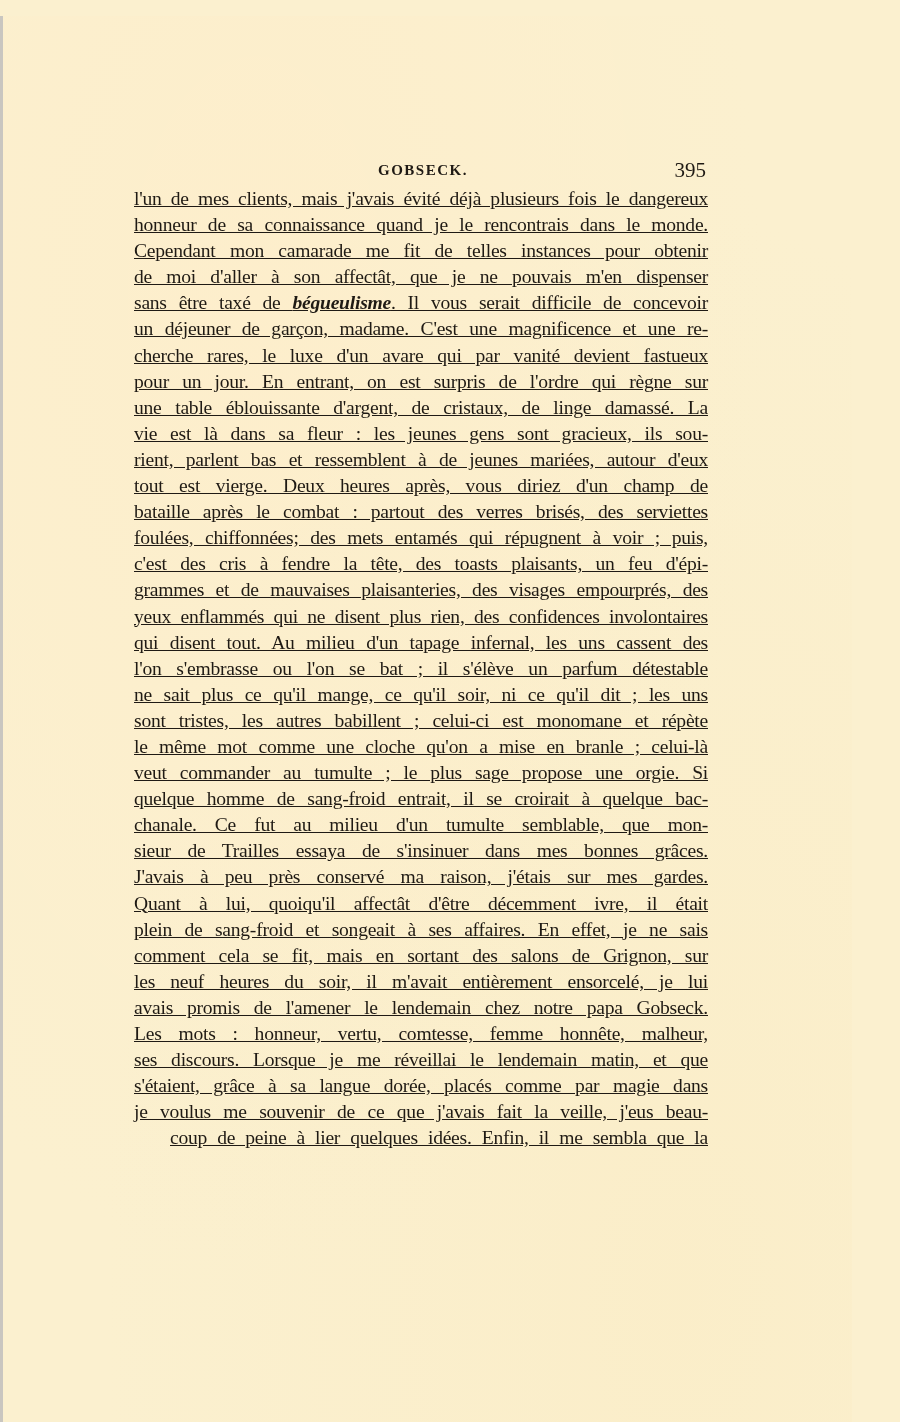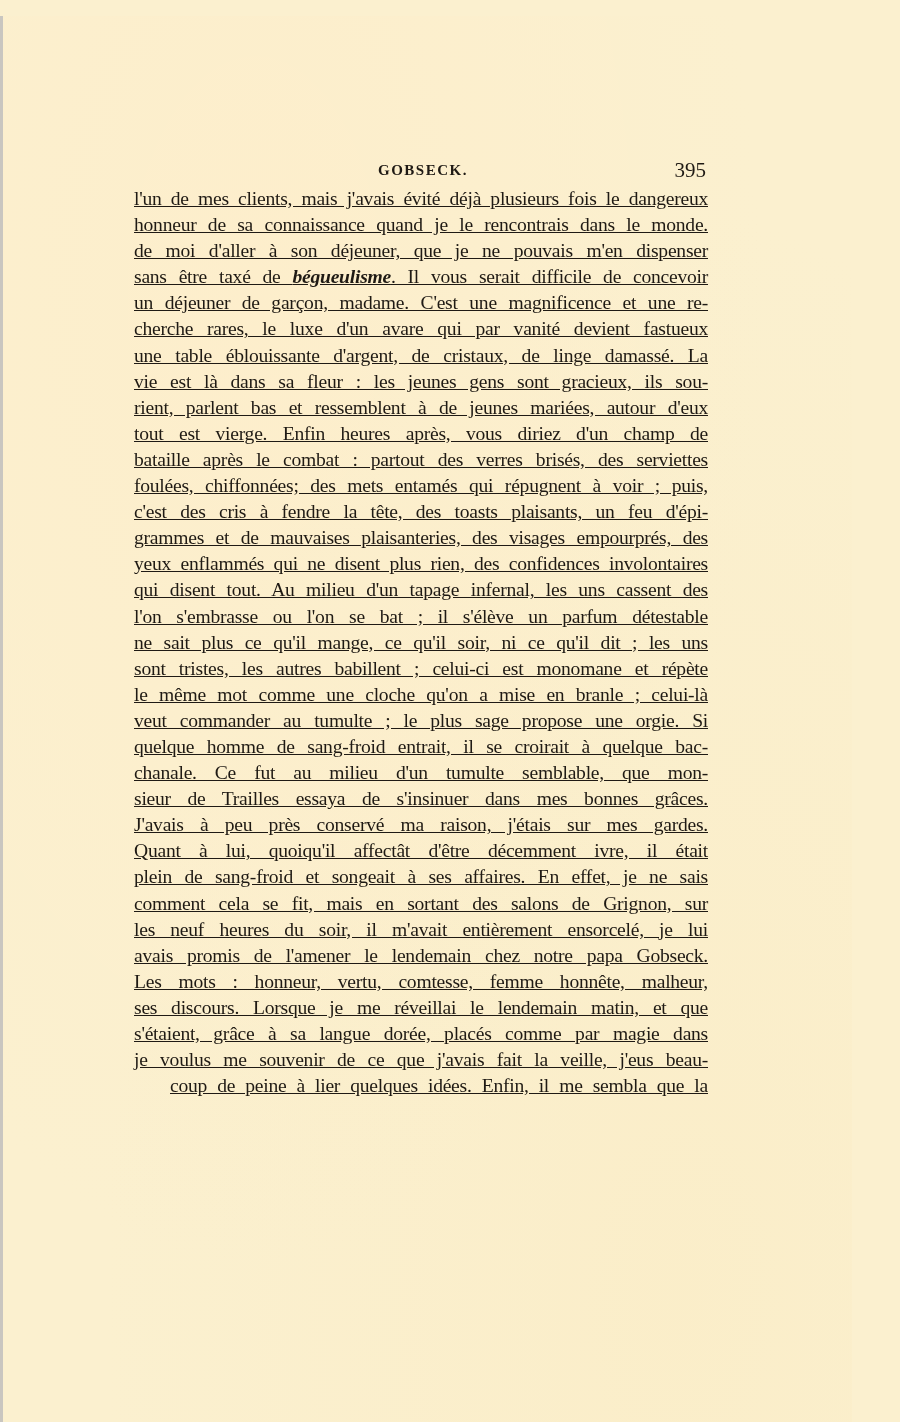--- a/index.html
+++ b/index.html
@@ -53,28 +53,30 @@
   <div class="edge"></div>
 
   <div class="running-head">
     <div class="running-title">GOBSECK.</div>
     <div class="page-number">395</div>
   </div>
 
   <div class="body-text" id="body-text">
       <div class="line">l'un de mes clients, mais j'avais évité déjà plusieurs fois le dangereux</div>
       <div class="line">honneur de sa connaissance quand je le rencontrais dans le monde.</div>
-      <div class="line">de moi d'aller à son déjeuner, que je ne pouvais m'en dispenser</div>
+      <div class="line">Cependant mon camarade me fit de telles instances pour obtenir</div>
+      <div class="line">de moi d'aller à son affectât, que je ne pouvais m'en dispenser</div>
       <div class="line">sans être taxé de <em>bégueulisme</em>. Il vous serait difficile de concevoir</div>
       <div class="line">un déjeuner de garçon, madame. C'est une magnificence et une re-</div>
       <div class="line">cherche rares, le luxe d'un avare qui par vanité devient fastueux</div>
+      <div class="line">pour un jour. En entrant, on est surpris de l'ordre qui règne sur</div>
       <div class="line">une table éblouissante d'argent, de cristaux, de linge damassé. La</div>
       <div class="line">vie est là dans sa fleur : les jeunes gens sont gracieux, ils sou-</div>
       <div class="line">rient, parlent bas et ressemblent à de jeunes mariées, autour d'eux</div>
-      <div class="line">tout est vierge. Enfin heures après, vous diriez d'un champ de</div>
+      <div class="line">tout est vierge. Deux heures après, vous diriez d'un champ de</div>
       <div class="line">bataille après le combat : partout des verres brisés, des serviettes</div>
       <div class="line">foulées, chiffonnées; des mets entamés qui répugnent à voir ; puis,</div>
       <div class="line">c'est des cris à fendre la tête, des toasts plaisants, un feu d'épi-</div>
       <div class="line">grammes et de mauvaises plaisanteries, des visages empourprés, des</div>
       <div class="line">yeux enflammés qui ne disent plus rien, des confidences involontaires</div>
       <div class="line">qui disent tout. Au milieu d'un tapage infernal, les uns cassent des</div>
       <div class="line">l'on s'embrasse ou l'on se bat ; il s'élève un parfum détestable</div>
       <div class="line">ne sait plus ce qu'il mange, ce qu'il soir, ni ce qu'il dit ; les uns</div>
       <div class="line">sont tristes, les autres babillent ; celui-ci est monomane et répète</div>
       <div class="line">le même mot comme une cloche qu'on a mise en branle ; celui-là</div>

